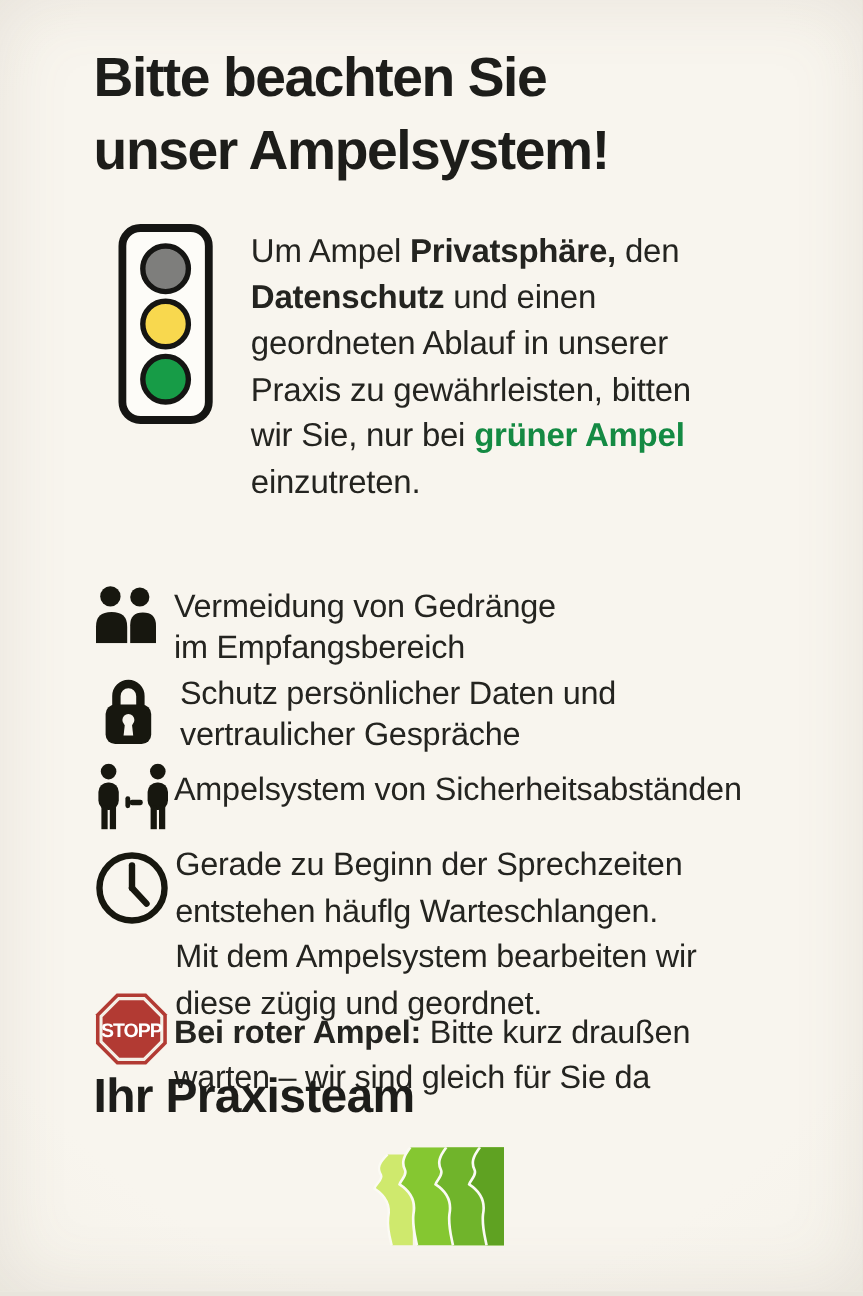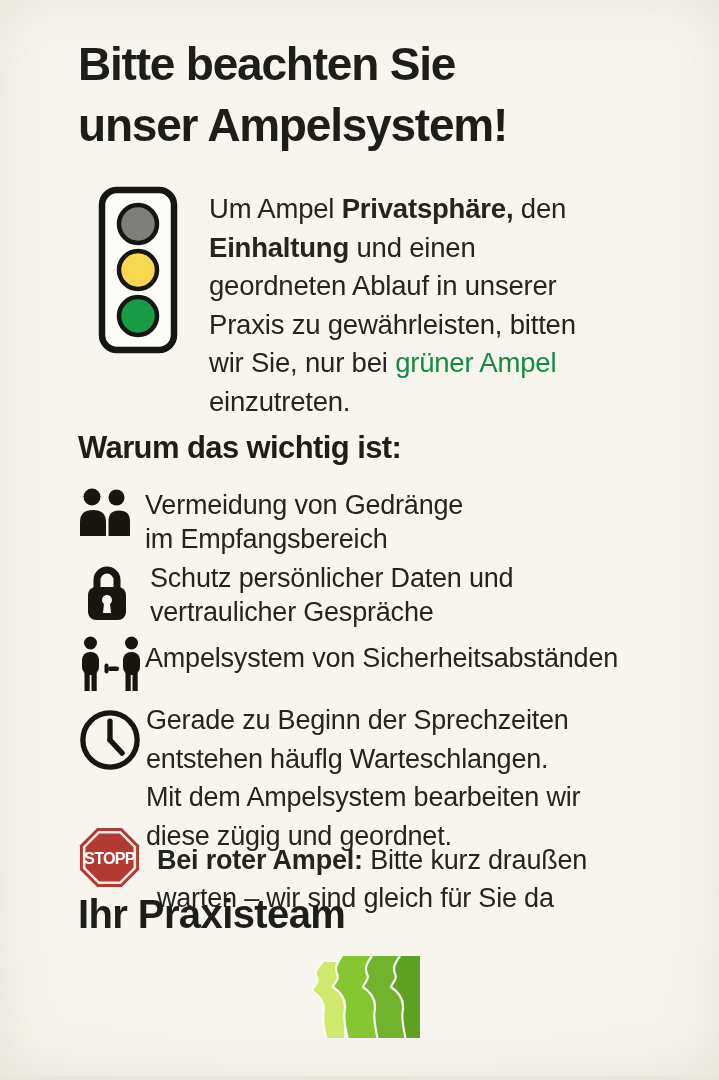--- a/index.html
+++ b/index.html
@@ -28,21 +28,21 @@
   .traffic-light-wrap{margin-left:20px;flex:0 0 auto;}
   .intro-text{
     margin:0 0 0 31px;
     font-size:27.5px;line-height:38.5px;
     white-space:pre-line;
     letter-spacing:-0.2px;
     color:#242420;
     padding-top:4px;
   }
   .seg-b{font-weight:700;text-align:right;}
-  .seg-green{font-weight:400;color:#148a43;}
+  .seg-green{font-weight:700;color:#148a43;}
   .section-heading{
     position:absolute;left:78px;top:430px;
     font-size:31px;font-weight:700;letter-spacing:-0.6px;margin:0;color:#1d1d1a;
   }
   .reason{
     position:absolute;left:78px;
     display:flex;align-items:flex-start;
   }
   .reason .icon-box{
     flex:0 0 67px;display:flex;justify-content:flex-start;
@@ -52,21 +52,21 @@
     letter-spacing:-0.2px;color:#242420;
   }
   .reason-1{top:488px;}
   .reason-2{top:561px;}
   .reason-2 .icon-box{padding-left:5px;}
   .reason-3{top:636px;}
   .reason-3 p{padding-top:5px;}
   .reason-4{top:701px;}
   .reason-4 p{line-height:38.5px;}
   .reason-4 .icon-box{padding-top:8px;padding-left:1px;}
-  .reason-5{top:826px;gap:12px;}
+  .reason-5{top:826px;}
   .reason-5 p{line-height:37.5px;padding-top:4px;margin-top:12px;}
   .closing{
     position:absolute;left:78px;top:892px;
     font-size:40px;font-weight:700;letter-spacing:-0.6px;margin:0;color:#1d1d1a;
   }
   .logo{
     position:absolute;left:310px;top:956px;
   }
 </style>
 </head>
@@ -80,28 +80,27 @@
   <div class="intro-row">
     <span class="traffic-light-wrap">
       <svg width="80" height="168" viewBox="0 0 80 168">
         <rect x="4" y="4" width="72" height="160" rx="15" fill="#fdfcf8" stroke="#151513" stroke-width="6.5"></rect>
         <circle cx="40" cy="38" r="19" fill="#7e7e7c" stroke="#151513" stroke-width="4.5"></circle>
         <circle cx="40" cy="84" r="19" fill="#f8d84e" stroke="#151513" stroke-width="4.5"></circle>
         <circle cx="40" cy="130" r="19" fill="#179c47" stroke="#151513" stroke-width="4.5"></circle>
       </svg>
     </span>
     <p class="intro-text"><span>Um Ampel </span><span class="seg-b">Privatsphäre,</span><span> den
-</span><span class="seg-b">Einhaltung</span><span> und einen
+</span><span class="seg-b">Datenschutz</span><span> und einen
 geordneten Ablauf in unserer
 Praxis zu gewährleisten, bitten
 wir Sie, nur bei </span><span class="seg-green">grüner Ampel</span><span>
 einzutreten.</span></p>
   </div>
 
-  <h2 class="section-heading">Warum das wichtig ist:</h2>
 
   <div class="reason reason-1">
     <span class="icon-box">
       <svg width="54" height="48" viewBox="0 0 54 48">
         <circle cx="14" cy="9" r="8.5" fill="#17170f"></circle>
         <circle cx="38.5" cy="9.5" r="8" fill="#17170f"></circle>
         <path d="M2 48 V34 q0 -12 13 -12 q13 0 13 12 v14 z" fill="#17170f"></path>
         <path d="M30.5 48 V33 q0 -10.5 10.5 -10.5 q11 0 11 11 V48 z" fill="#17170f"></path>
       </svg>
     </span>

